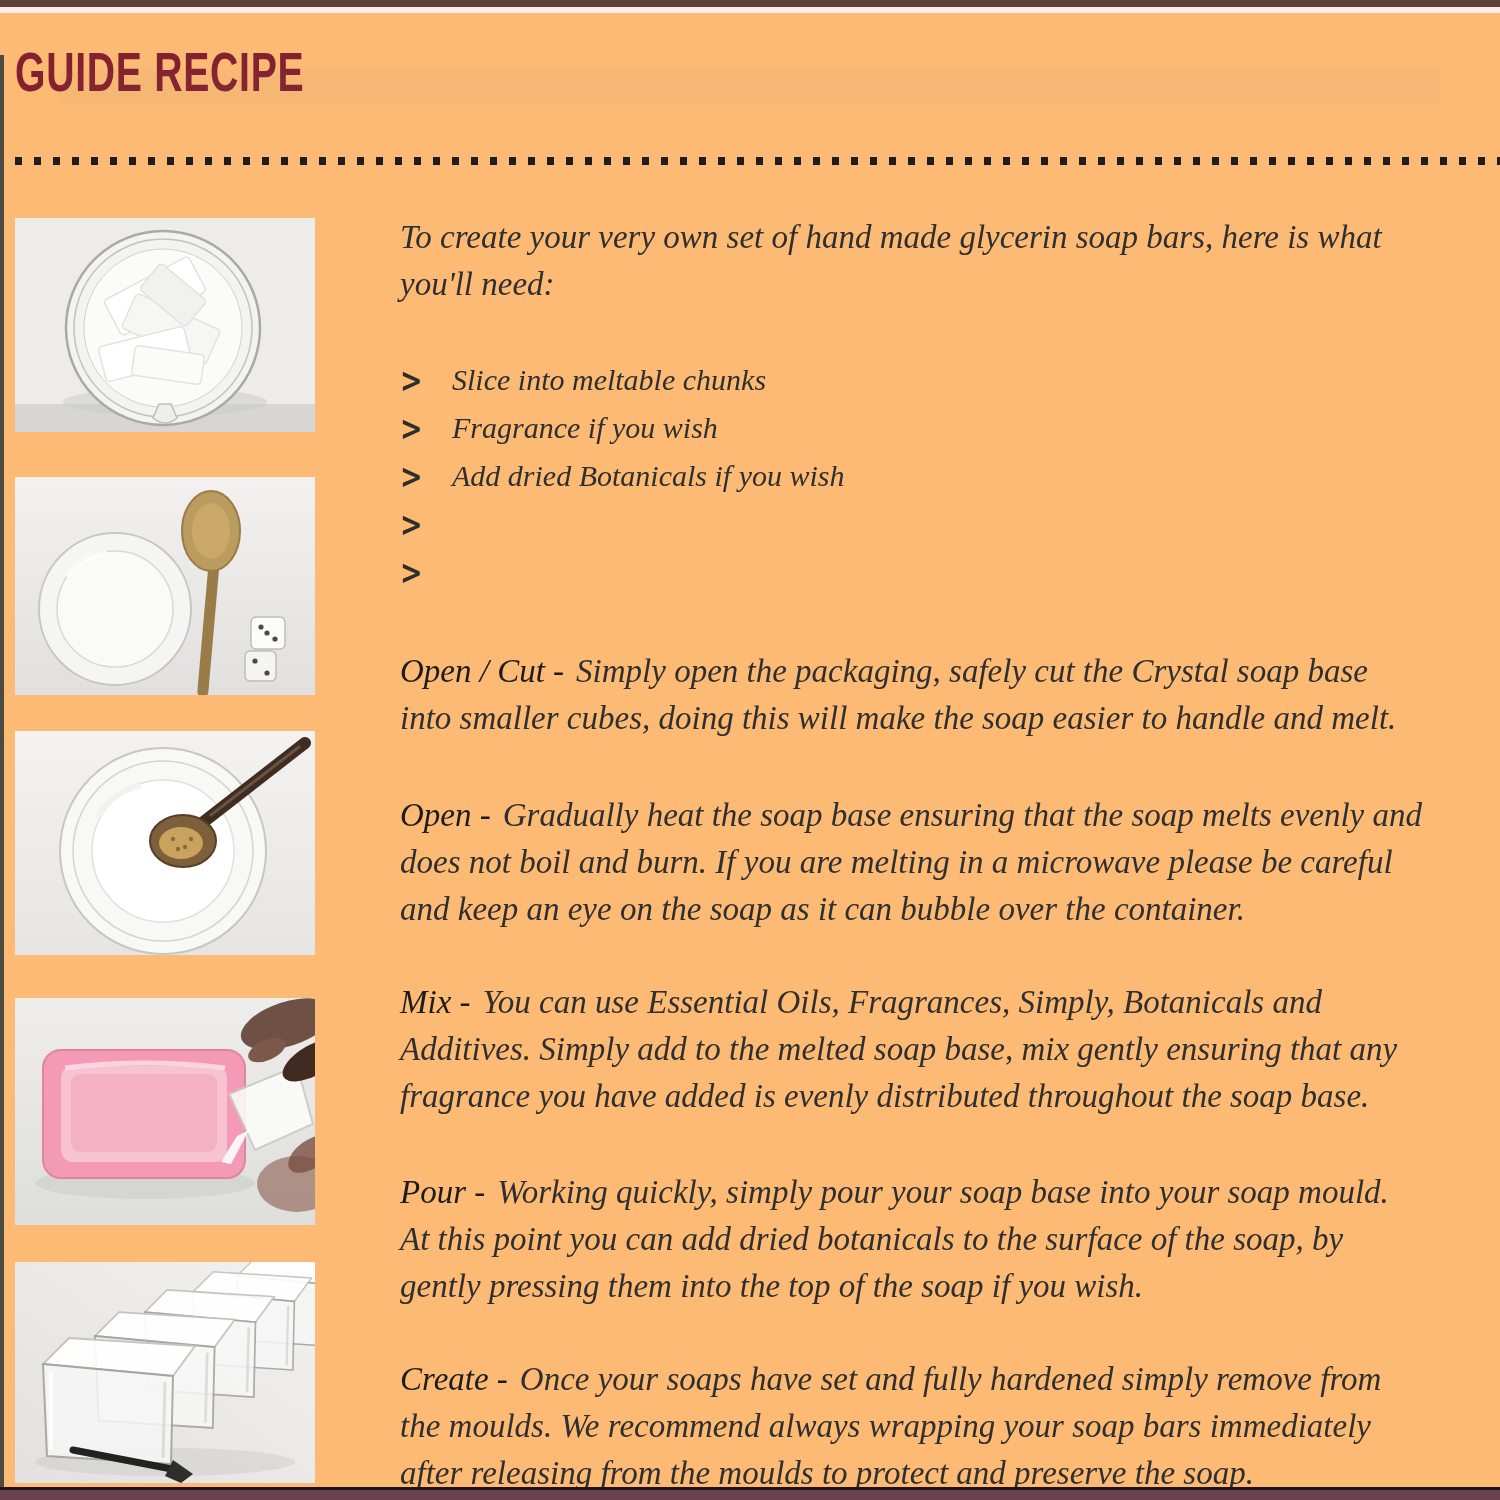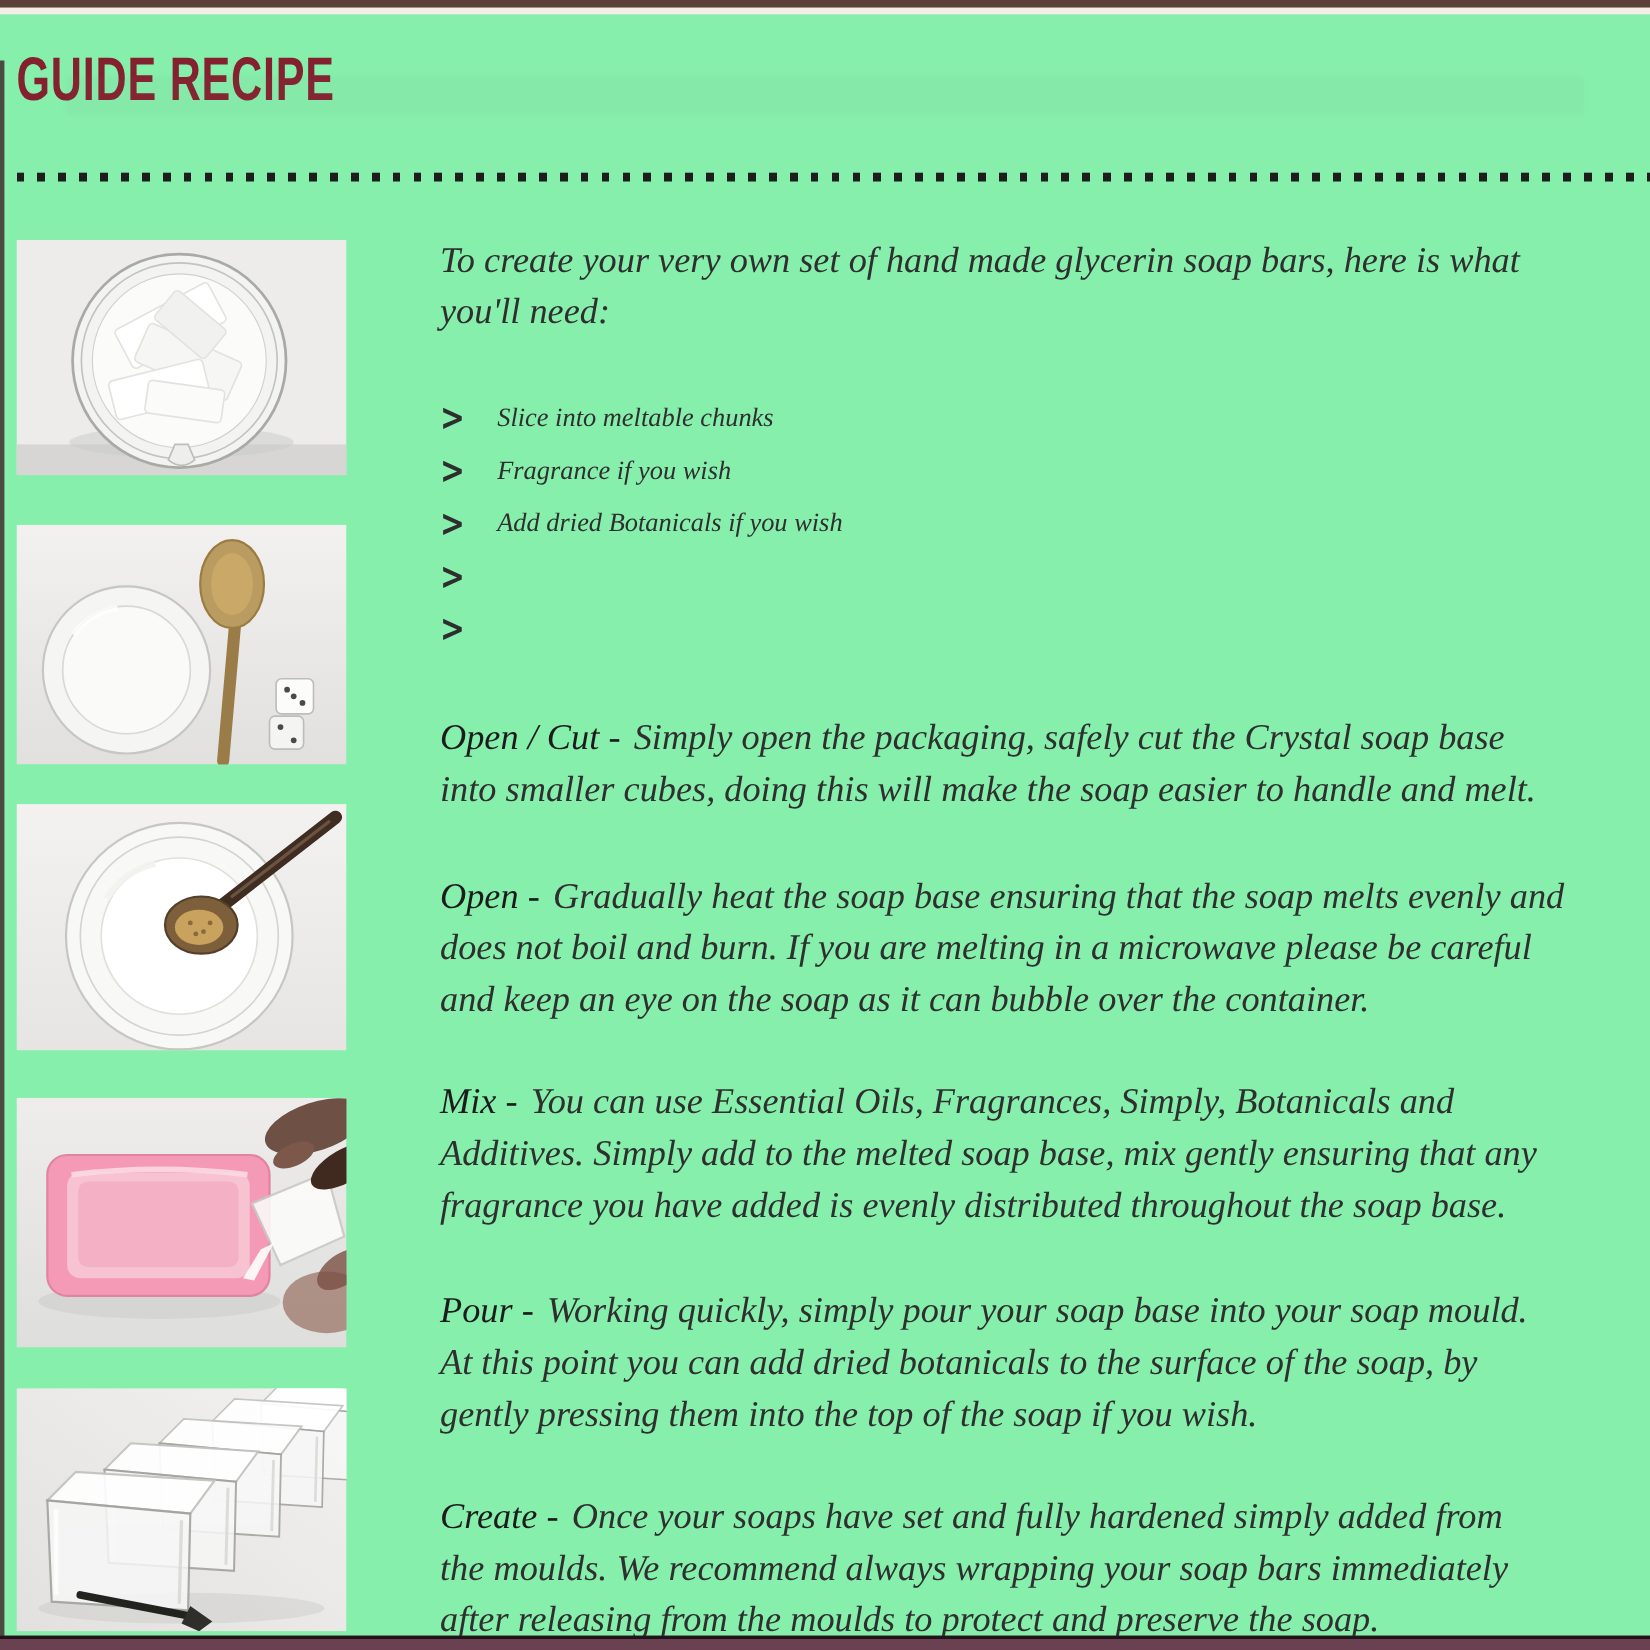--- a/index.html
+++ b/index.html
@@ -1,37 +1,37 @@
 <!DOCTYPE html>
 <html><head>
 <meta charset="utf-8">
 <style>
   html,body{margin:0;padding:0;}
-  .page{position:relative;width:1500px;height:1500px;background:#86efac;overflow:hidden;
+  .page{position:relative;width:1500px;height:1500px;background:#fdba74;overflow:hidden;
         font-family:"Liberation Serif",serif;}
   .topbar{position:absolute;left:0;top:0;width:1500px;height:7px;background:#5e403a;}
   .topband{position:absolute;left:0;top:7px;width:1500px;height:6px;background:#f7ece6;}
   .leftstrip{position:absolute;left:0;top:55px;width:4px;height:1445px;background:#4b4b41;}
   .bottombar{position:absolute;left:0;bottom:0;width:1500px;height:13px;background:#6a4150;
              border-top:3px solid #221318;box-sizing:border-box;}
   .title{position:absolute;left:15px;top:5px;font-family:"Liberation Sans",sans-serif;
          font-weight:700;font-size:56px;line-height:58px;color:#84212f;
          transform:scaleX(.70);transform-origin:0 0;letter-spacing:1px;white-space:nowrap;}
   .ghost{position:absolute;left:60px;top:70px;width:1380px;height:34px;
          background:rgba(120,130,110,0.05);filter:blur(2px);}
   .dots{position:absolute;left:15px;top:157px;width:1485px;height:8px;
         background:repeating-linear-gradient(90deg,#1d1d1d 0 7px,transparent 7px 19px);}
 
   .col{position:absolute;left:400px;width:1180px;}
   .line{white-space:nowrap;height:47px;line-height:47px;font-size:33px;font-style:italic;color:#2f2f2f;}
   .lead{font-weight:400;font-style:italic;color:#1c1c1c;margin-right:12px;}
   .check-row{display:flex;align-items:center;height:48px;}
   .chev{width:52px;font-family:"DejaVu Sans",sans-serif;font-weight:700;font-size:27px;
         color:#2e2e2e;transform:scaleY(1.25);transform-origin:0 50%;}
-  .check-text{font-size:24px;font-style:italic;color:#2f2f2f;white-space:nowrap;}
+  .check-text{font-size:30px;font-style:italic;color:#2f2f2f;white-space:nowrap;}
 
   figure.photo{position:absolute;left:15px;margin:0;padding:0;}
   figure.photo svg{display:block;}
 </style>
 </head>
 <body>
 
 <div class="page">
 
   <div class="topbar"></div>
@@ -218,20 +218,20 @@
   <div class="col" style="top:1169px">
     <div class="line">
       <span class="lead">Pour -</span><span>Working quickly, simply pour your soap base into your soap mould.</span>
     </div>
     <div class="line">At this point you can add dried botanicals to the surface of the soap, by</div>
     <div class="line">gently pressing them into the top of the soap if you wish.</div>
   </div>
 
   <div class="col" style="top:1356px">
     <div class="line">
-      <span class="lead">Create -</span><span>Once your soaps have set and fully hardened simply added from</span>
+      <span class="lead">Create -</span><span>Once your soaps have set and fully hardened simply remove from</span>
     </div>
     <div class="line">the moulds. We recommend always wrapping your soap bars immediately</div>
     <div class="line">after releasing from the moulds to protect and preserve the soap.</div>
   </div>
 
   <div class="bottombar"></div>
 </div>
 
 </body></html>

